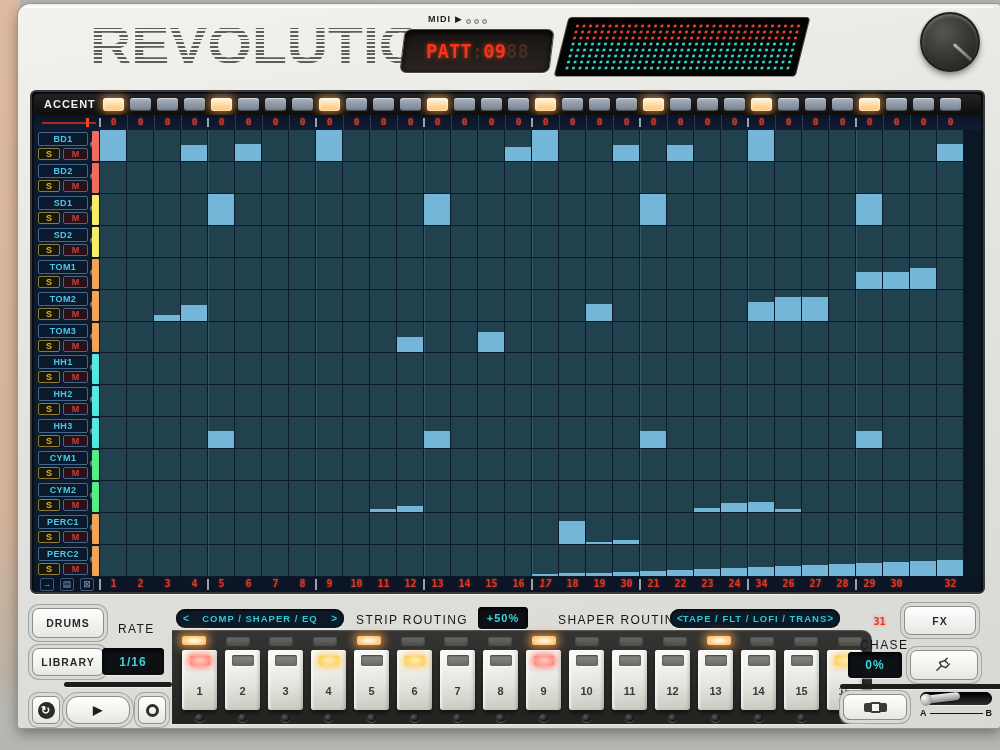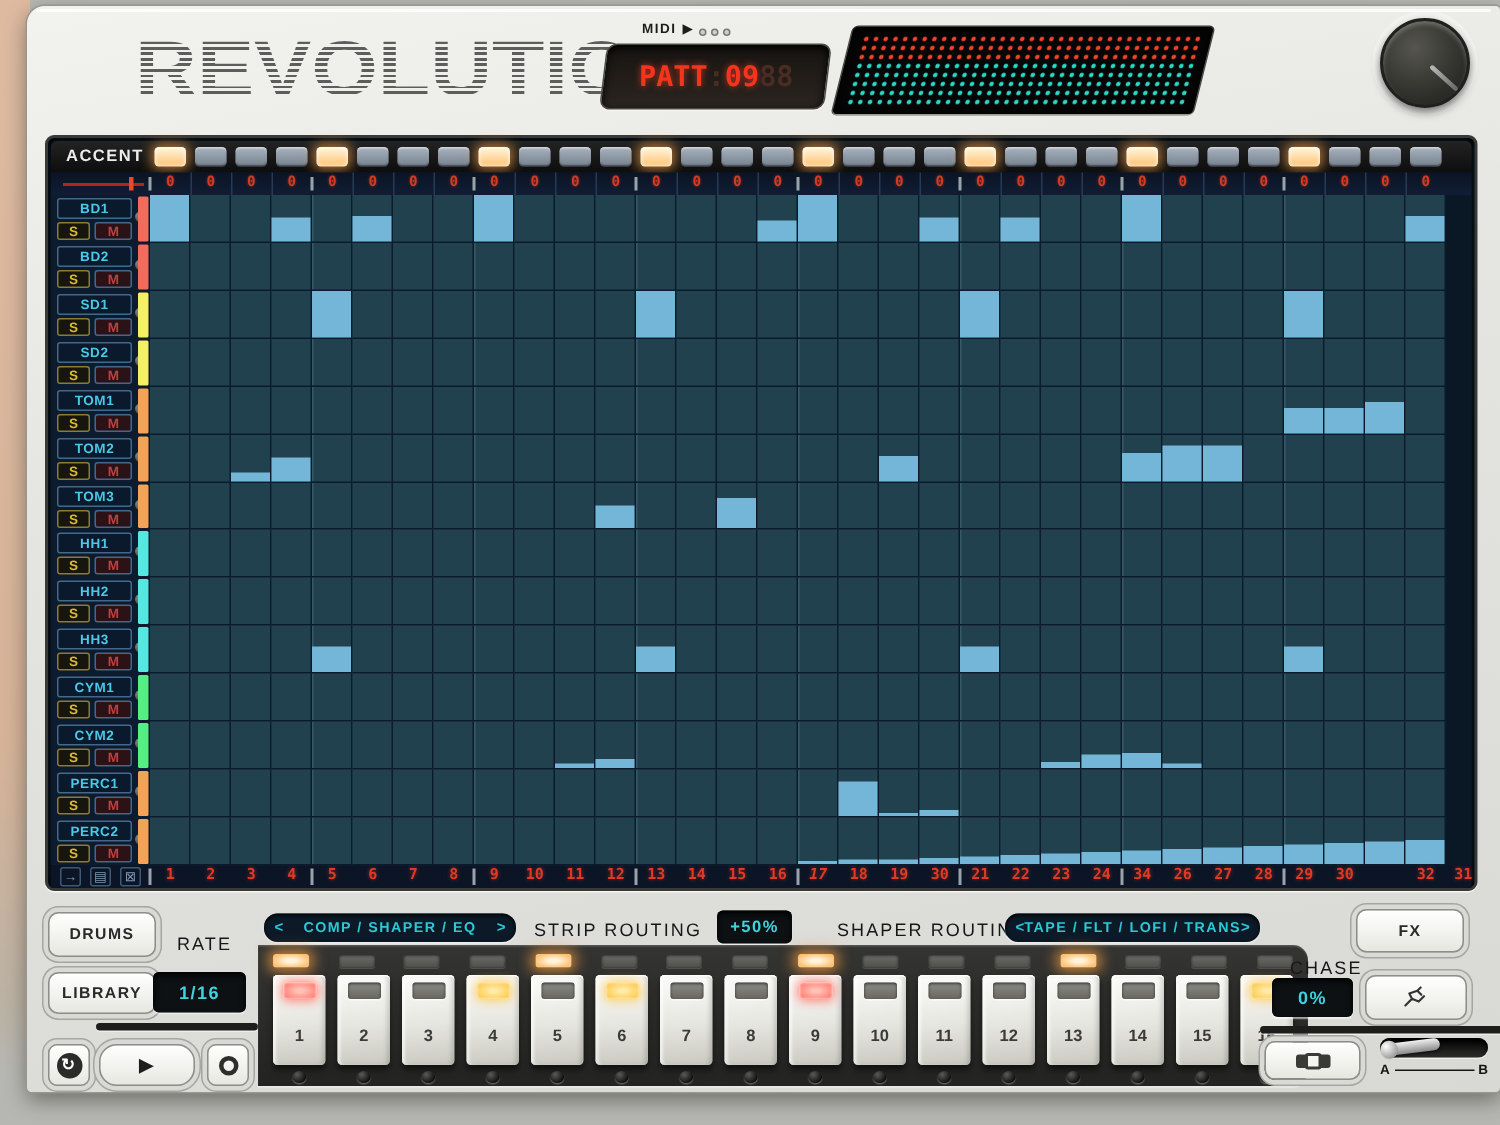--- a/index.html
+++ b/index.html
@@ -1078,21 +1078,21 @@
         <span class="cnum" style="left: 660px;">23</span>
         <span class="cnum" style="left: 687px;">24</span>
         <span class="ntick" style="left: 713px;"></span>
         <span class="cnum" style="left: 714px;">34</span>
         <span class="cnum" style="left: 741px;">26</span>
         <span class="cnum" style="left: 768px;">27</span>
         <span class="cnum" style="left: 795px;">28</span>
         <span class="ntick" style="left: 821px;"></span>
         <span class="cnum" style="left: 822px;">29</span>
         <span class="cnum" style="left: 849px;">30</span>
-        <span class="cnum" style="left: 928px;">31</span>
+        <span class="cnum" style="left: 832px; margin-top: 38px;">31</span>
         <span class="cnum" style="left: 903px;">32</span>
       </div>
   </div>
 
   <div class="bp">
     <div class="hw-btn" style="left:14px; top:18px; width:72px; height:30px;">
         <span>DRUMS</span>
       </div>
     <div class="lbl-dark" style="left:100px; top:32px;">RATE</div>
     <div class="hw-btn" style="left:14px; top:58px; width:72px; height:28px;">

